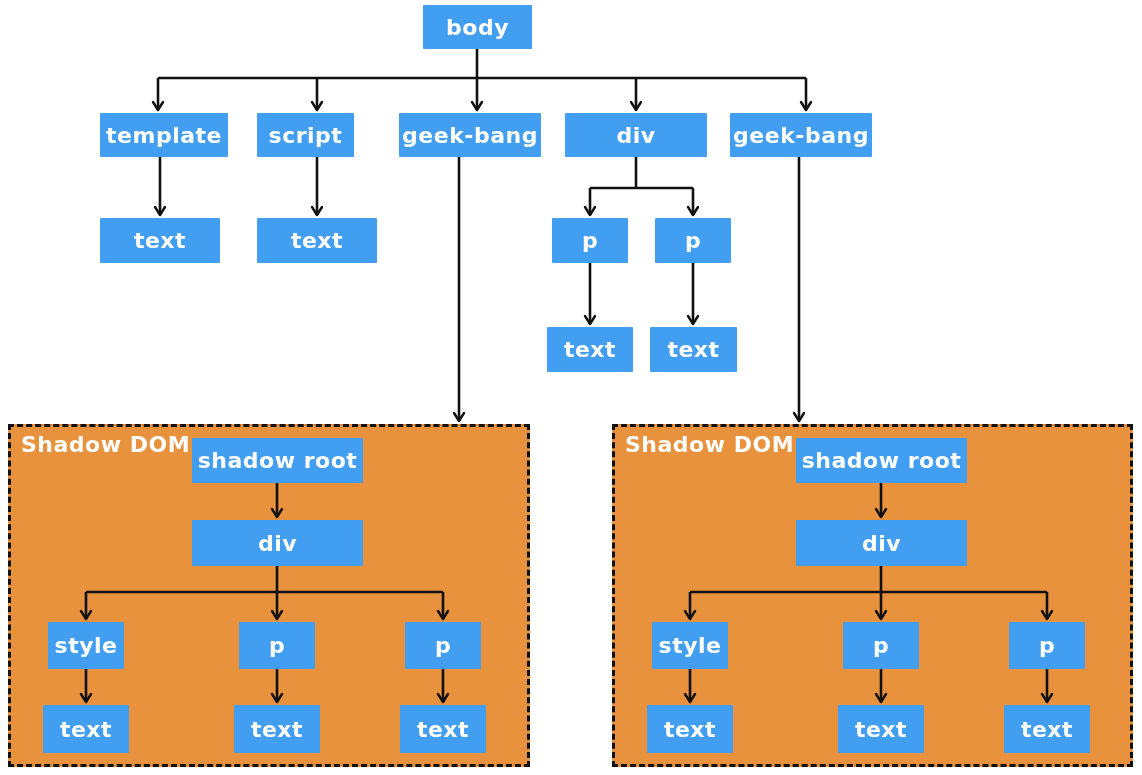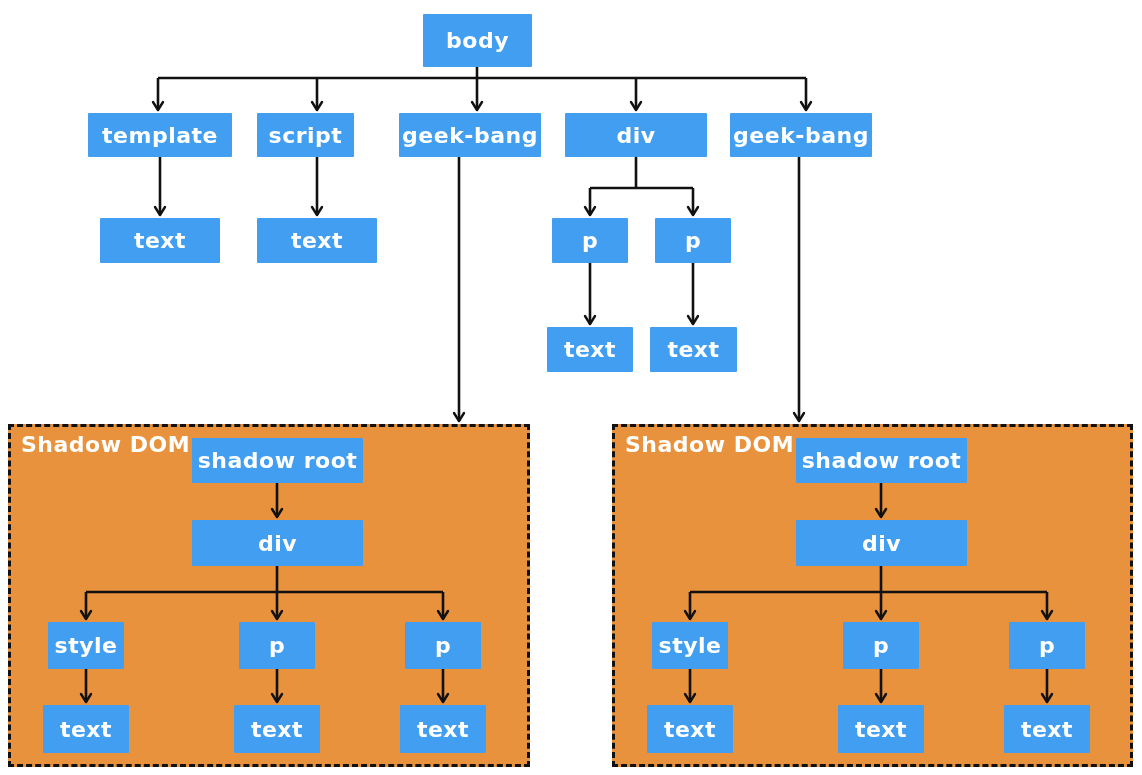--- a/index.html
+++ b/index.html
@@ -130,22 +130,22 @@
       <line x1="690" y1="592" x2="1047" y2="592"></line>
       <line x1="690" y1="592" x2="690" y2="619" marker-end="url(#arw)"></line>
       <line x1="881" y1="592" x2="881" y2="619" marker-end="url(#arw)"></line>
       <line x1="1047" y1="592" x2="1047" y2="619" marker-end="url(#arw)"></line>
       <line x1="690" y1="669" x2="690" y2="702" marker-end="url(#arw)"></line>
       <line x1="881" y1="669" x2="881" y2="702" marker-end="url(#arw)"></line>
       <line x1="1047" y1="669" x2="1047" y2="702" marker-end="url(#arw)"></line>
     </g>
   </svg>
 
-  <div class="node" style="left:423px;top:14px;width:109px;height:53px">body</div>
-  <div class="node" style="left:88px;top:113px;width:144px;height:44px">template</div>
+  <div class="node" style="left:423px;top:5px;width:109px;height:44px">body</div>
+  <div class="node" style="left:100px;top:113px;width:128px;height:44px">template</div>
   <div class="node" style="left:257px;top:113px;width:97px;height:44px">script</div>
   <div class="node" style="left:399px;top:113px;width:142px;height:44px">geek-bang</div>
   <div class="node" style="left:565px;top:113px;width:142px;height:44px">div</div>
   <div class="node" style="left:730px;top:113px;width:142px;height:44px">geek-bang</div>
   <div class="node" style="left:100px;top:218px;width:120px;height:45px">text</div>
   <div class="node" style="left:257px;top:218px;width:120px;height:45px">text</div>
   <div class="node" style="left:552px;top:218px;width:76px;height:45px">p</div>
   <div class="node" style="left:655px;top:218px;width:76px;height:45px">p</div>
   <div class="node" style="left:547px;top:327px;width:86px;height:45px">text</div>
   <div class="node" style="left:650px;top:327px;width:87px;height:45px">text</div>

